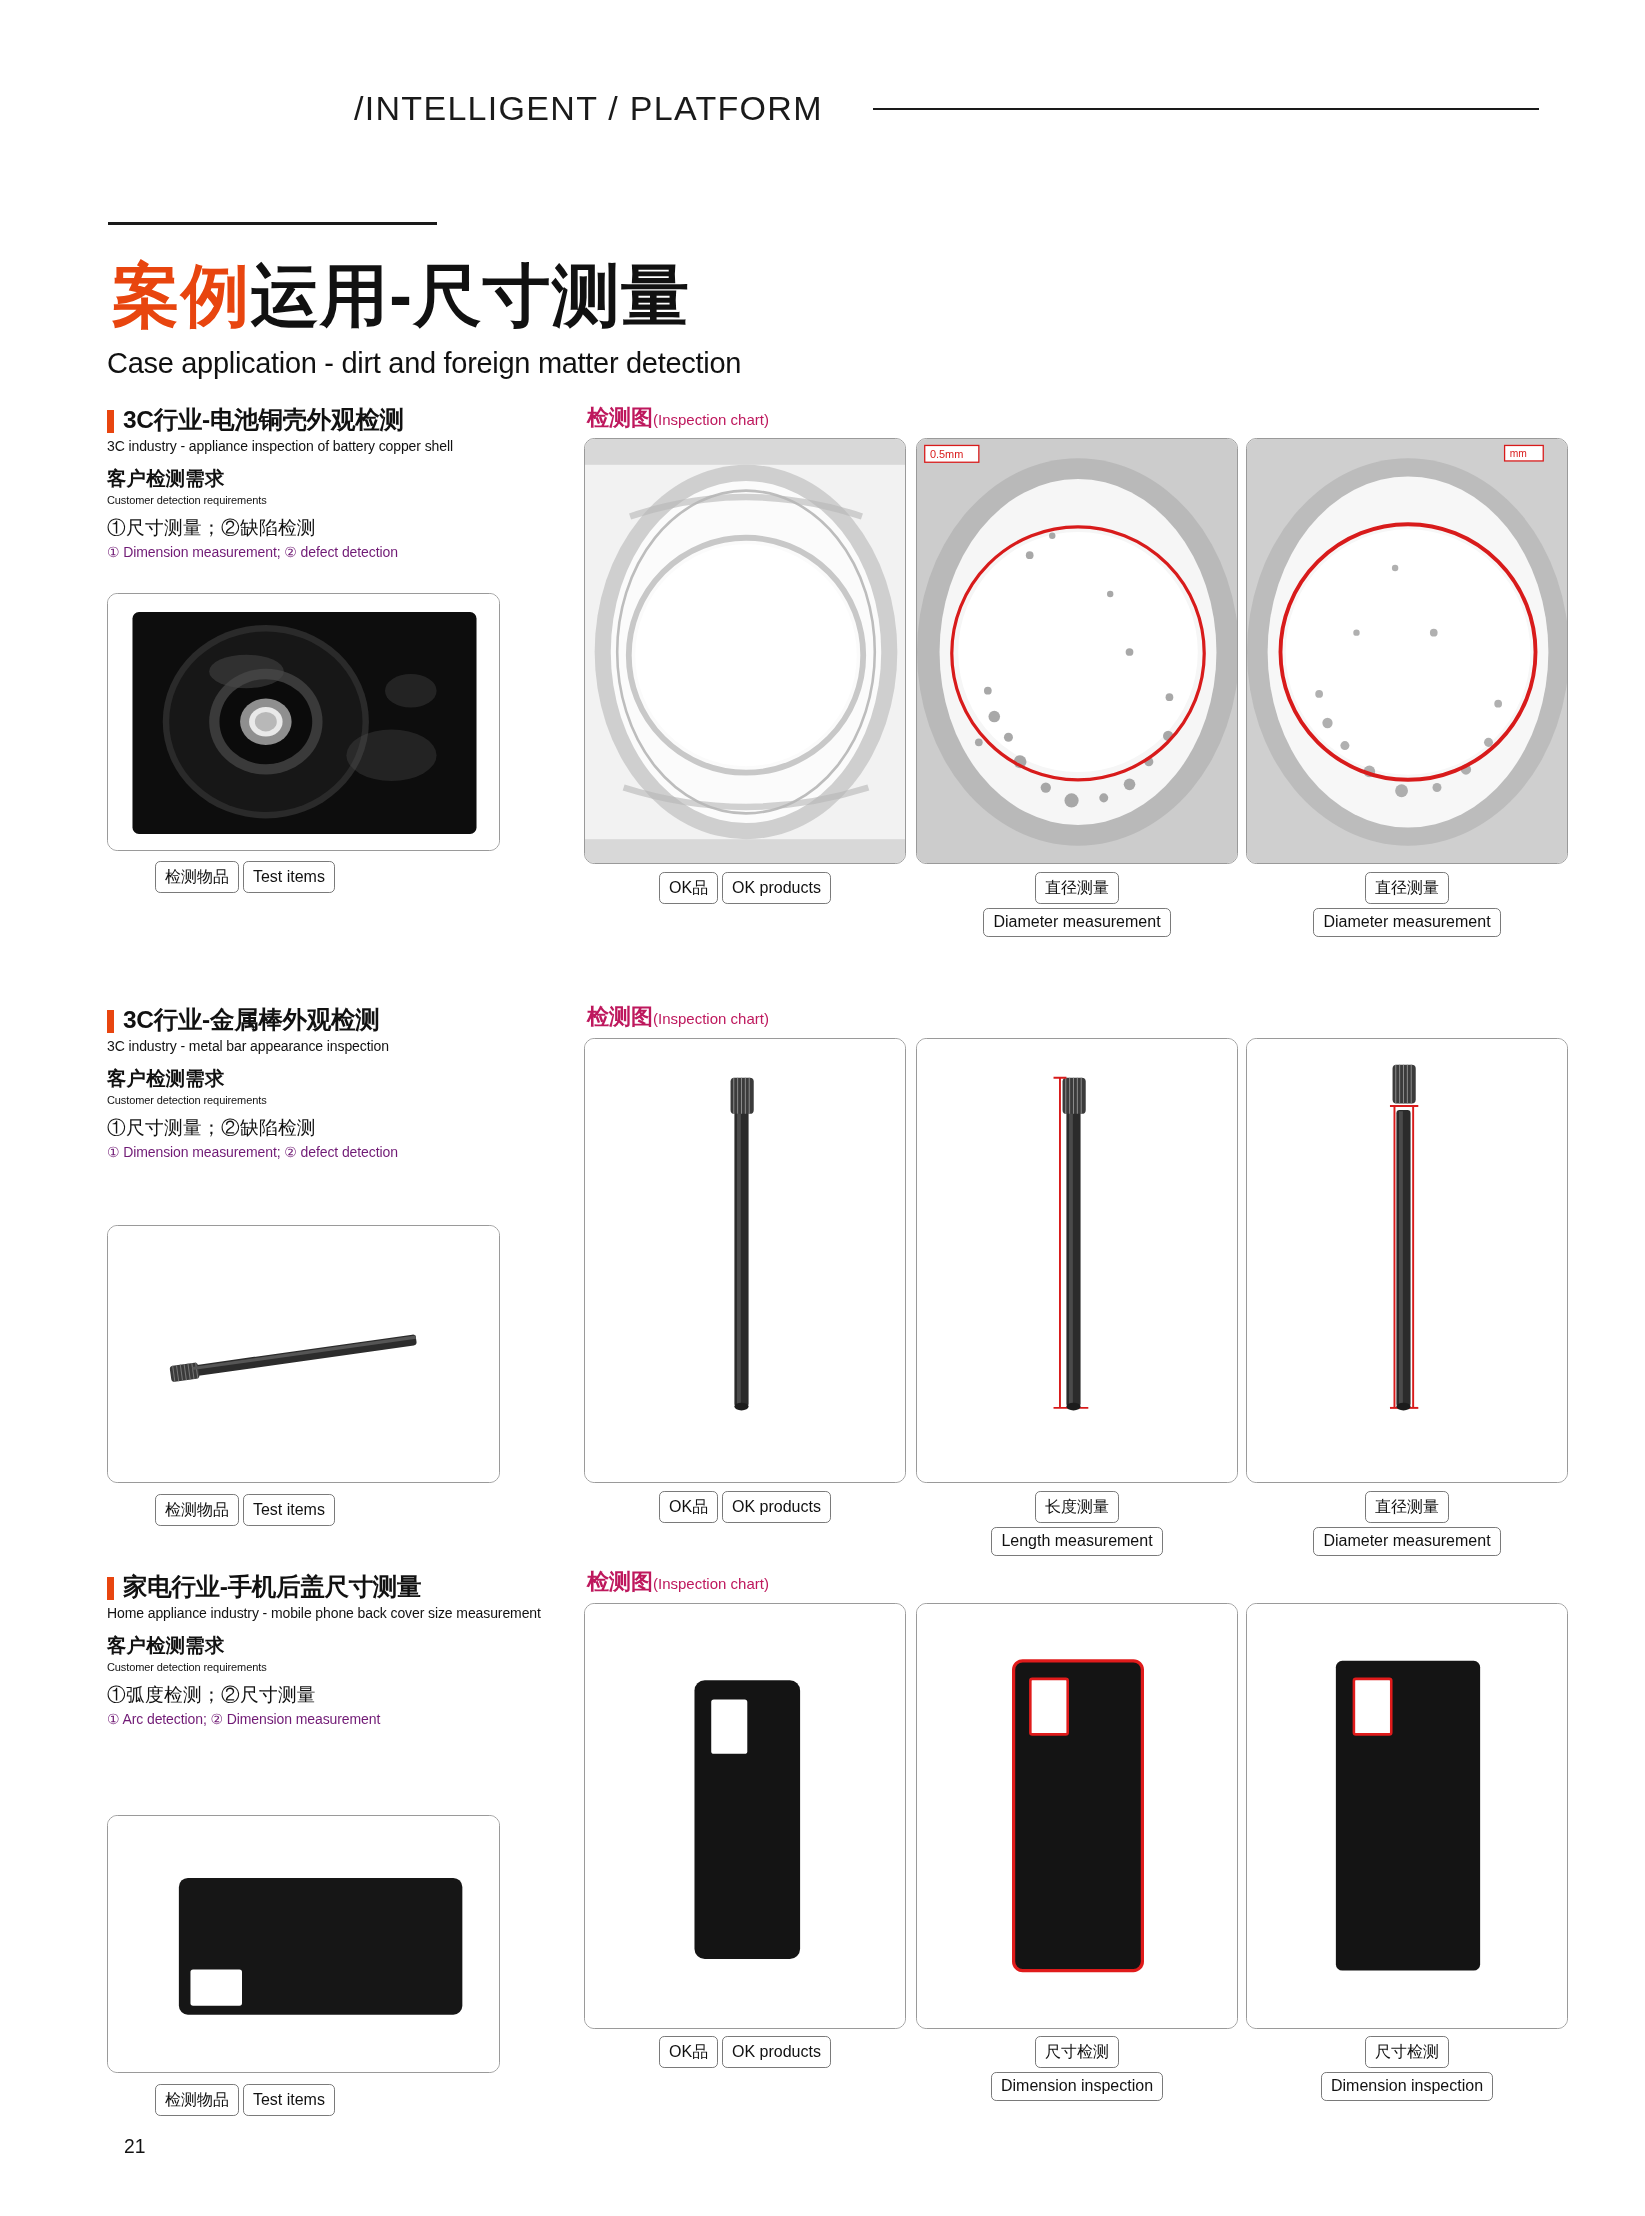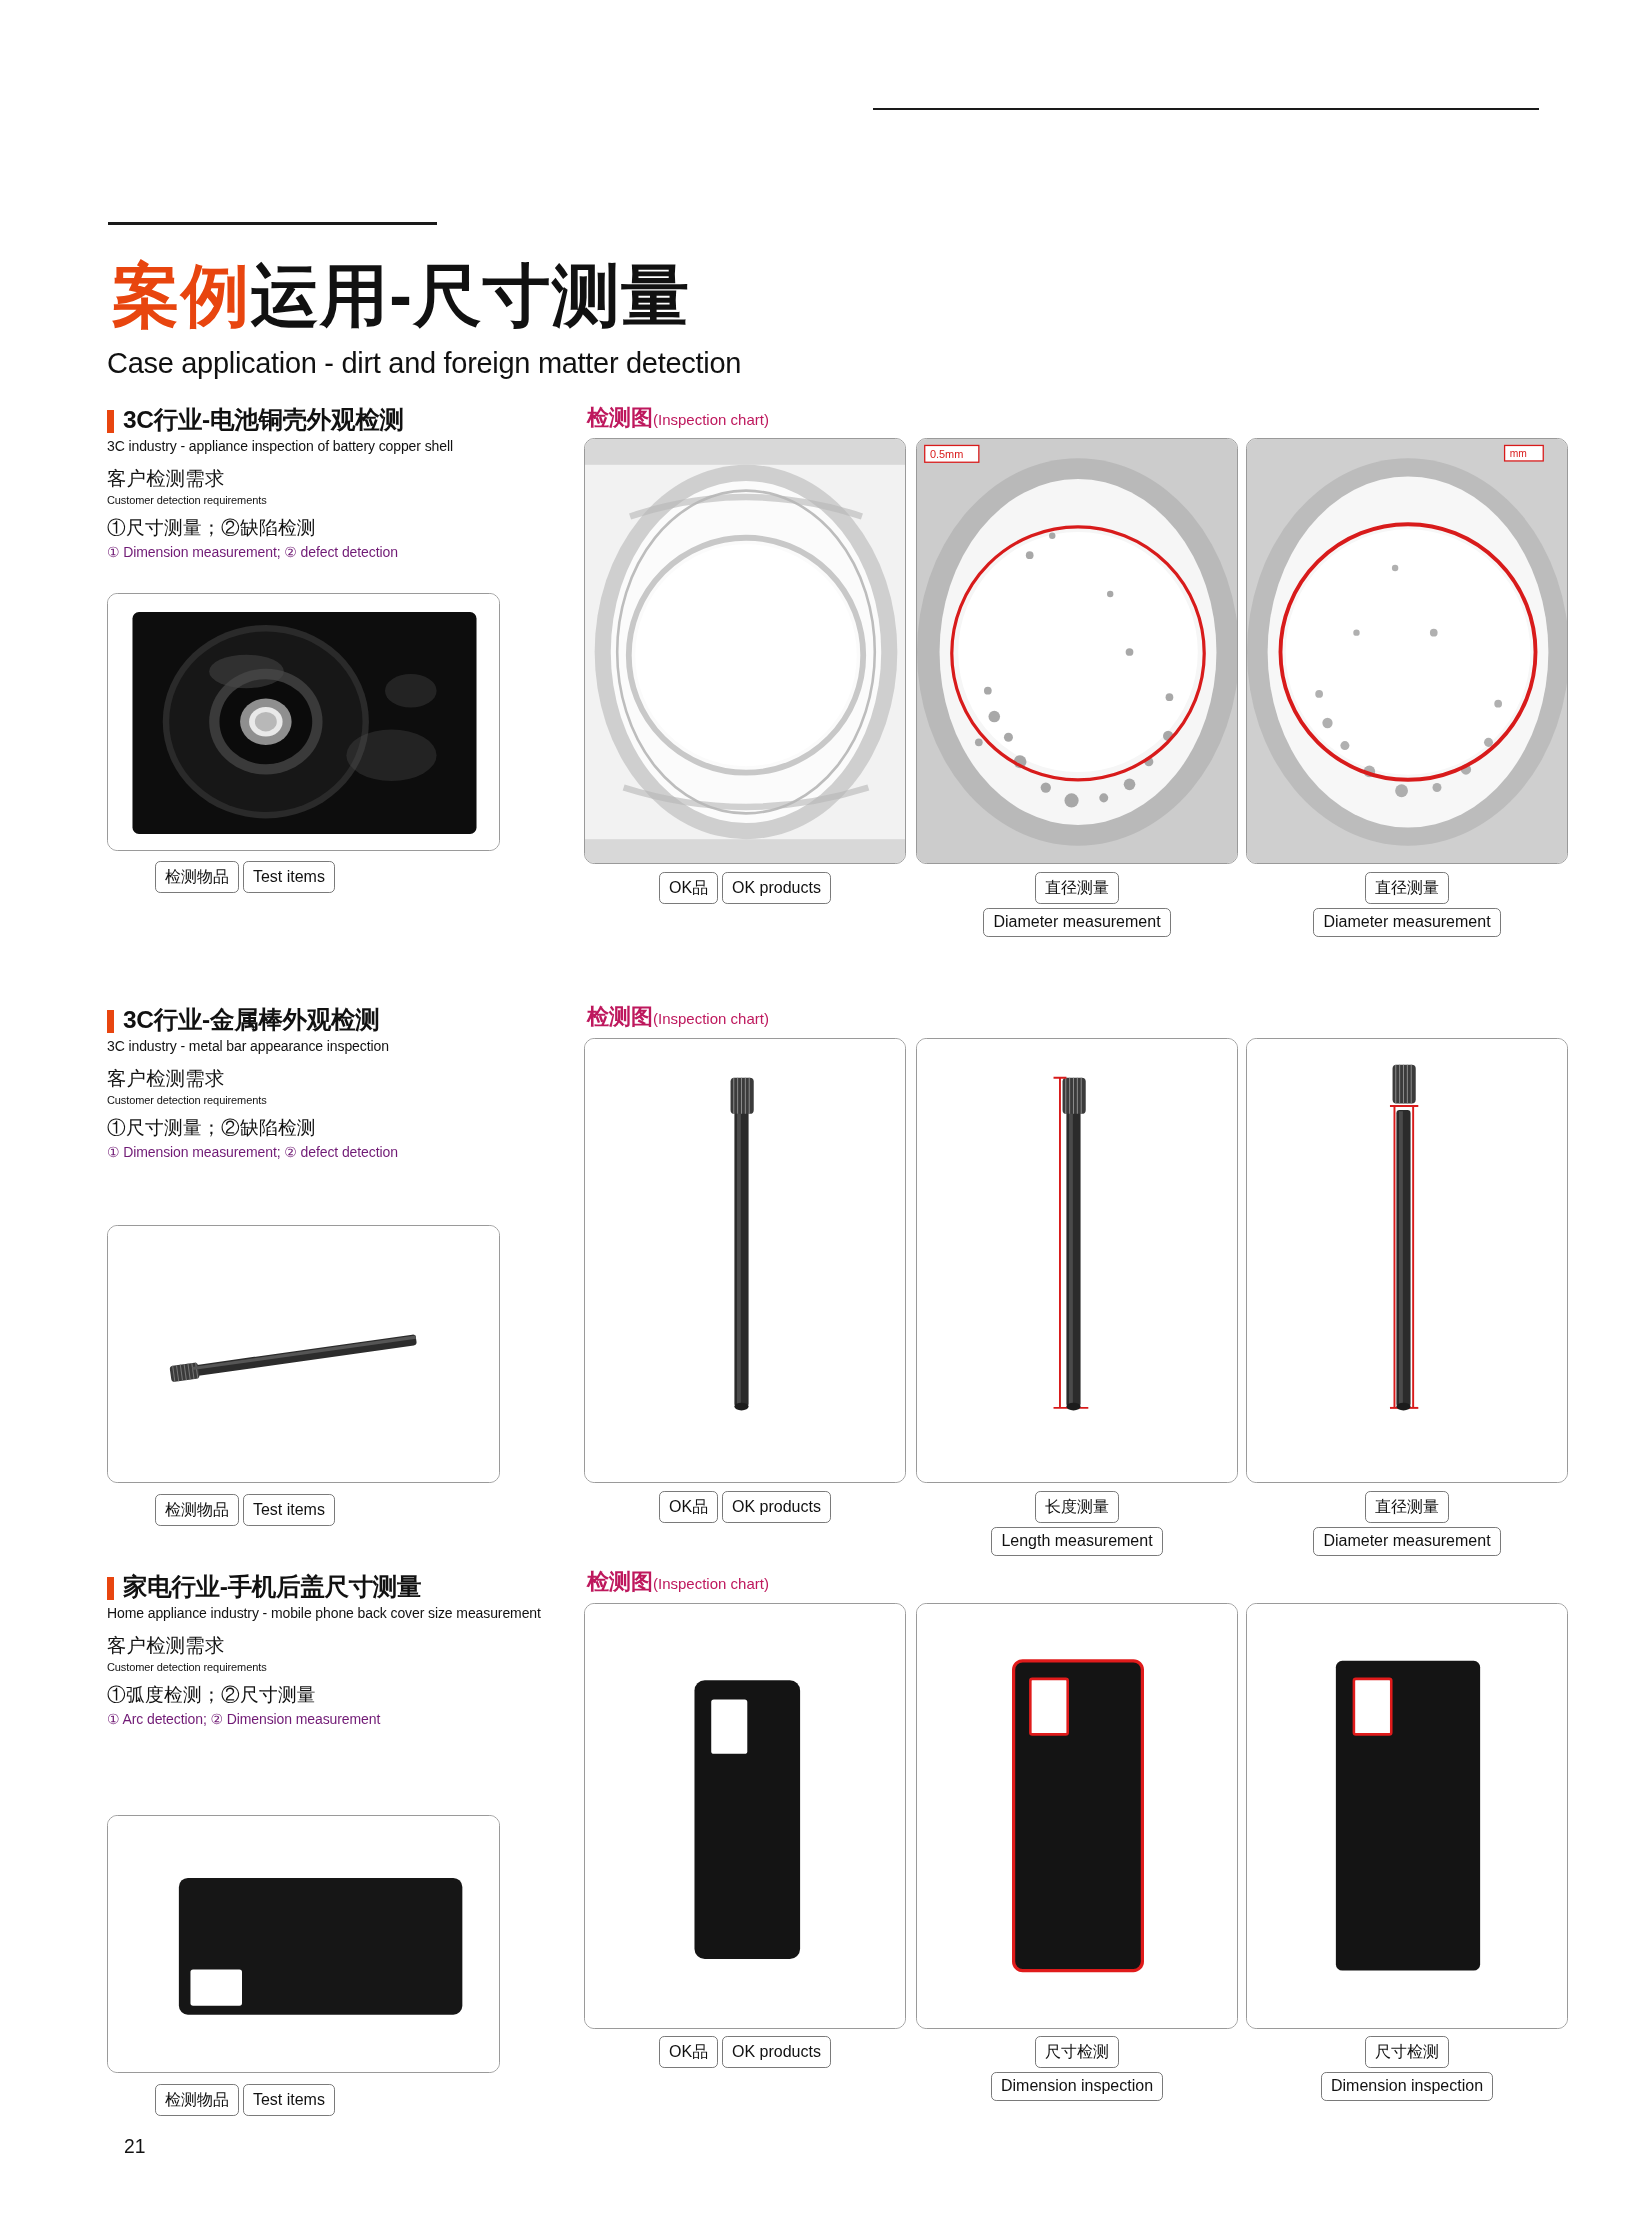--- a/index.html
+++ b/index.html
@@ -142,21 +142,21 @@
   }
   .sec-sub-en {
     font-size: 14px;
     line-height: 1.3;
     color: #111111;
     margin: 2.6px 0 10.3px 0;
     letter-spacing: -0.1px;
   }
   .req-cn {
     font-size: 19.3px;
-    font-weight: normal;
+    font-weight: bold;
     color: #111111;
     margin: 0;
     letter-spacing: 0.3px;
   }
   .req-en-small {
     font-size: 11px;
     color: #111111;
     margin: 1.3px 0 9px 0;
     letter-spacing: -0.1px;
   }
@@ -244,20 +244,21 @@
     left: 124px;
     top: 2136px;
     font-size: 19.3px;
     color: #111111;
   }
 </style>
 </head>
 <body>
 
 <div class="page-header">
+  <div class="header-slash">/INTELLIGENT / PLATFORM</div>
   <div class="header-rule"></div>
 </div>
 
 <div class="title-rule"></div>
 <div class="title-cn">
   <span class="accent">案例</span><span>运用-尺寸测量</span>
 </div>
 <div class="title-en">Case application - dirt and foreign matter detection</div>
 
 <div class="section" id="section-0">

